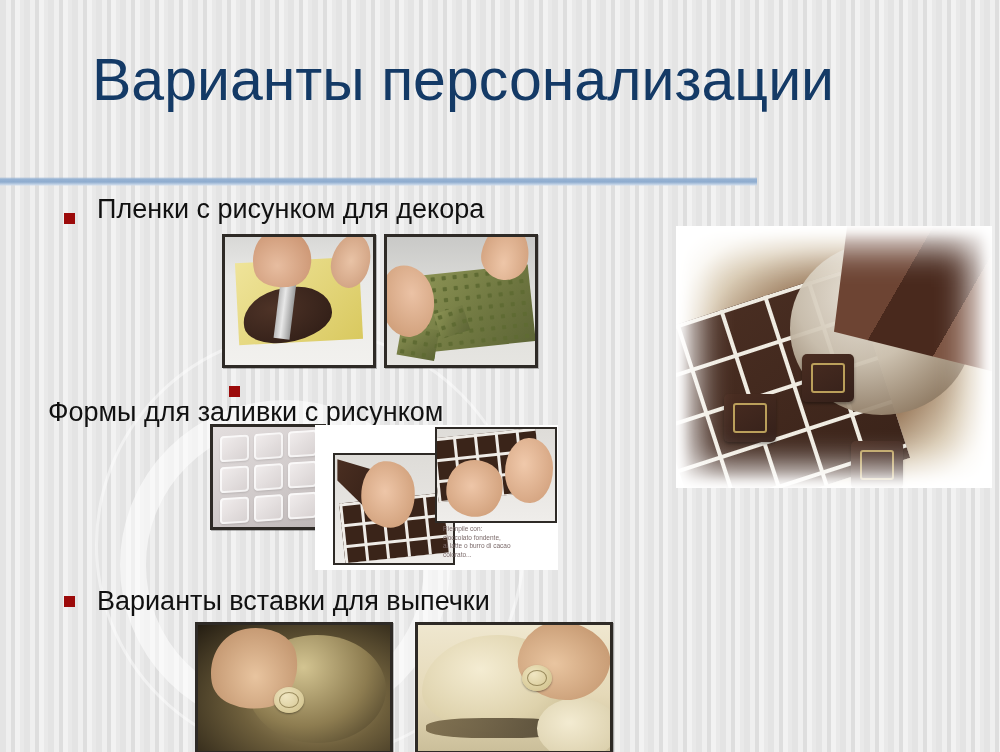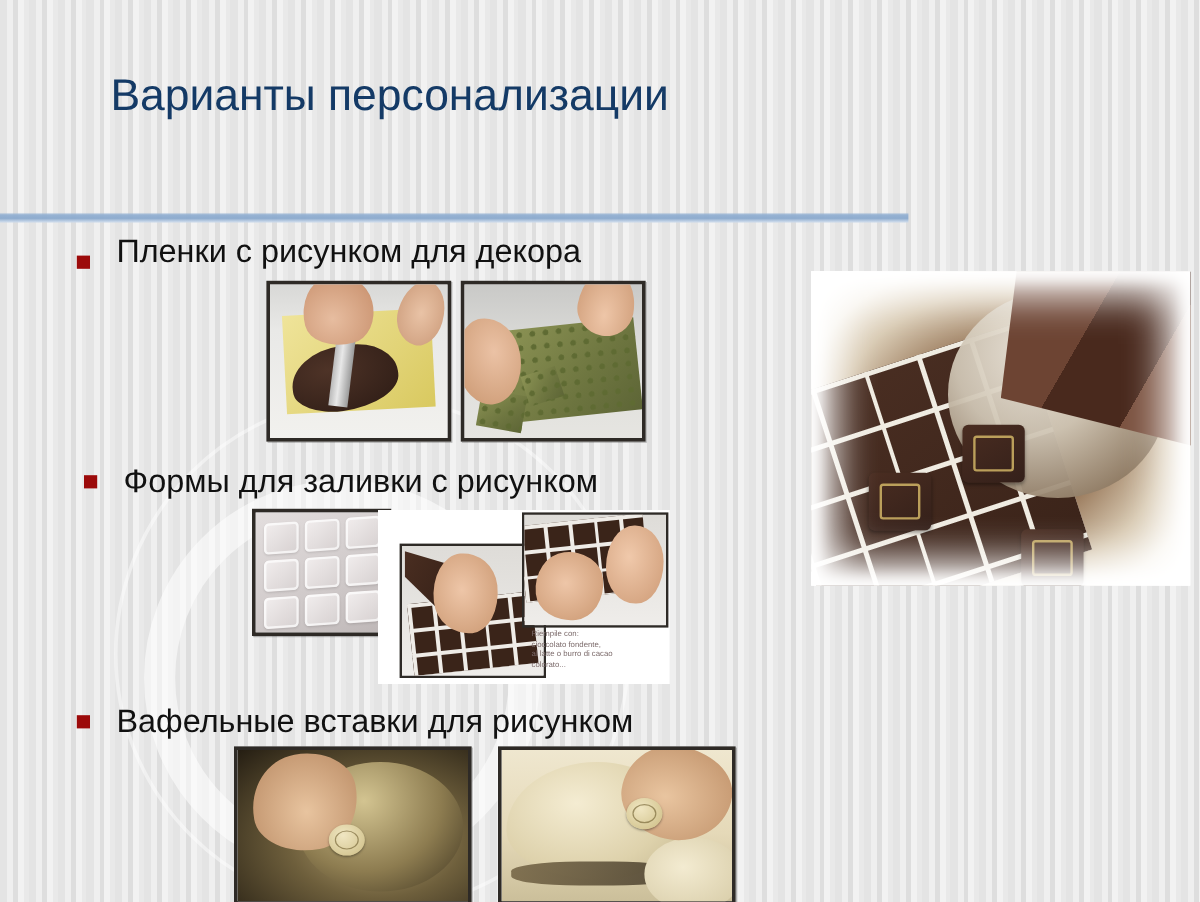--- a/index.html
+++ b/index.html
@@ -31,21 +31,21 @@
   .watermark2{
     position:absolute;left:95px;top:330px;width:430px;height:430px;
     border-radius:50%;
     border:3px solid rgba(255,255,255,0.45);
     box-sizing:border-box;
     pointer-events:none;
   }
 
   .title{
     position:absolute;left:92px;top:52px;width:860px;
-    font-size:37px;line-height:56px;
+    font-size:59px;line-height:56px;
     color:#143a66;
     letter-spacing:0px;
     white-space:nowrap;
   }
 
   .divider{
     position:absolute;left:0px;top:177px;width:757px;height:9px;
     background:linear-gradient(to bottom,
        rgba(255,255,255,0.0) 0%,
        #93b0d2 22%,
@@ -57,21 +57,21 @@
 
   .bullet-row{position:absolute;display:flex;align-items:center;}
   .bullet-sq{
     width:11px;height:11px;background:#9c0a0a;flex:0 0 auto;
     margin-right:22px;
   }
   .bullet-text{
     font-size:27px;color:#111;line-height:30px;white-space:nowrap;
   }
   #b1{left:64px;top:194px;align-items:flex-end;}
-  #b2{left:70px;top:386px;}
+  #b2{left:48px;top:386px;flex-direction:column;}
   #b3{left:64px;top:586px;}
 
   
   .photo{position:absolute;overflow:hidden;background:#ddd;}
   .framed{border:3px solid #2e2a26;box-shadow:1px 1px 0 rgba(0,0,0,.25);}
 
   
   #p1{left:222px;top:234px;width:148px;height:128px;}
   #p2{left:384px;top:234px;width:148px;height:128px;}
 
@@ -224,21 +224,21 @@
     <span class="bullet-text">Пленки с рисунком для декора</span>
   </div>
 
   <div class="bullet-row" id="b2">
     <span class="bullet-sq"></span>
     <span class="bullet-text">Формы для заливки с рисунком</span>
   </div>
 
   <div class="bullet-row" id="b3">
     <span class="bullet-sq"></span>
-    <span class="bullet-text">Вафельные вставки для рисунком</span>
+    <span class="bullet-text">Варианты вставки для выпечки</span>
   </div>
 
   <div class="photo framed" id="p1">
     <div class="sheet-a"></div>
     <div class="ysheet"></div>
     <div class="choc-blob"></div>
     <div class="blade"></div>
     <div class="hand-a"></div>
     <div class="hand-b"></div>
   </div>

